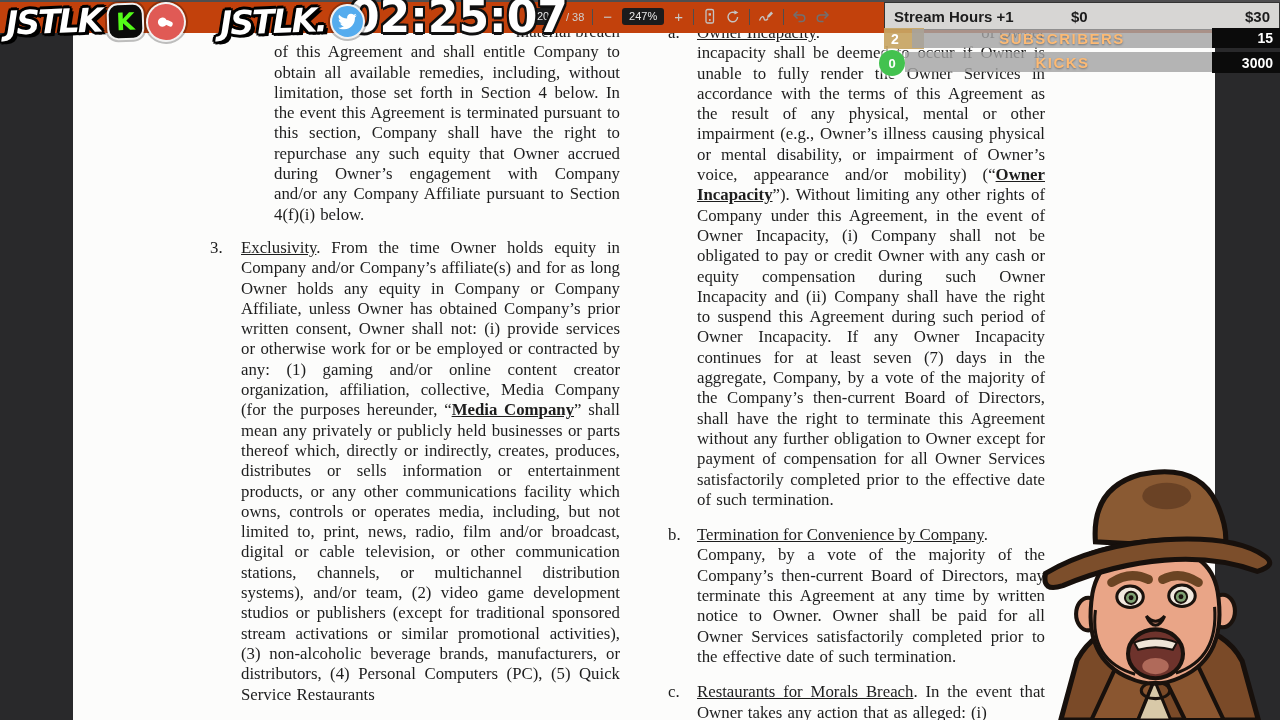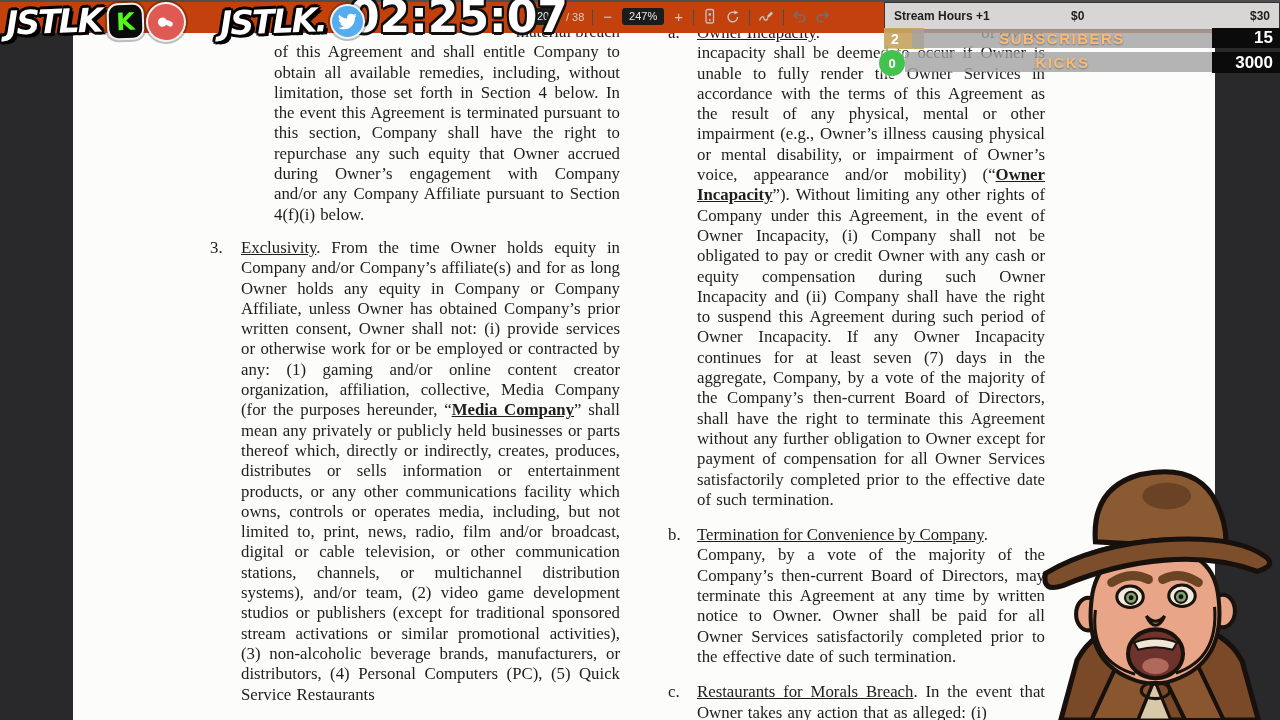--- a/index.html
+++ b/index.html
@@ -55,28 +55,28 @@
   .kick-badge{width:33px;height:33px;background:#0b0b0b;margin-left:8px;}
   .kick-badge span{color:#53fc18;font:800 24px "DejaVu Sans",sans-serif;}
   .pill-badge{width:36px;height:36px;background:#e05a55;border-radius:50%;margin-left:6px;}
   .tw-badge{width:31px;height:31px;background:#55acee;border-radius:50%;margin-left:6px;}
   .logo2{margin-left:36px;}
 
   
   .stats{position:absolute;left:0;top:0;width:1280px;height:90px;z-index:7;pointer-events:none;
     font-family:"Liberation Sans",sans-serif;}
   .hours-bar{position:absolute;left:884px;top:2px;width:394px;height:26px;background:#d7d6d4;
-    border:1px solid #333;display:flex;align-items:center;color:#1c1c1c;font-size:12px;font-weight:600;}
+    border:1px solid #333;display:flex;align-items:center;color:#1c1c1c;font-size:15px;font-weight:600;}
   .hours-label{margin-left:9px;}
   .hours-mid{position:absolute;left:186px;}
   .hours-right{position:absolute;right:9px;}
   .row-label{position:absolute;background:rgba(163,163,163,.82);color:#fdba74;font-weight:700;
     display:flex;align-items:center;justify-content:center;letter-spacing:1.5px;font-size:15px;
     text-shadow:0 1px 2px rgba(0,0,0,.35);}
-  .row-value{position:absolute;background:#0b0b0b;color:#fff;font-weight:700;font-size:17px;
+  .row-value{position:absolute;background:#0b0b0b;color:#fff;font-weight:700;font-size:14px;
     display:flex;align-items:center;justify-content:flex-end;padding-right:7px;box-sizing:border-box;}
   .sub-badge{position:absolute;left:884px;top:28px;width:40px;height:21px;background:rgba(199,165,99,.93);
     color:#fff;font-weight:700;font-size:14px;display:flex;align-items:center;padding-left:7px;box-sizing:border-box;}
   .kick-count-badge{position:absolute;left:879px;top:50px;width:26px;height:26px;border-radius:50%;
     background:#43c24f;color:#fff;font-weight:700;font-size:13px;display:flex;align-items:center;justify-content:center;
     box-shadow:0 0 0 2px rgba(255,255,255,.5);}
 
   
   .character{position:absolute;left:1032px;top:443px;z-index:8;}
 </style>

